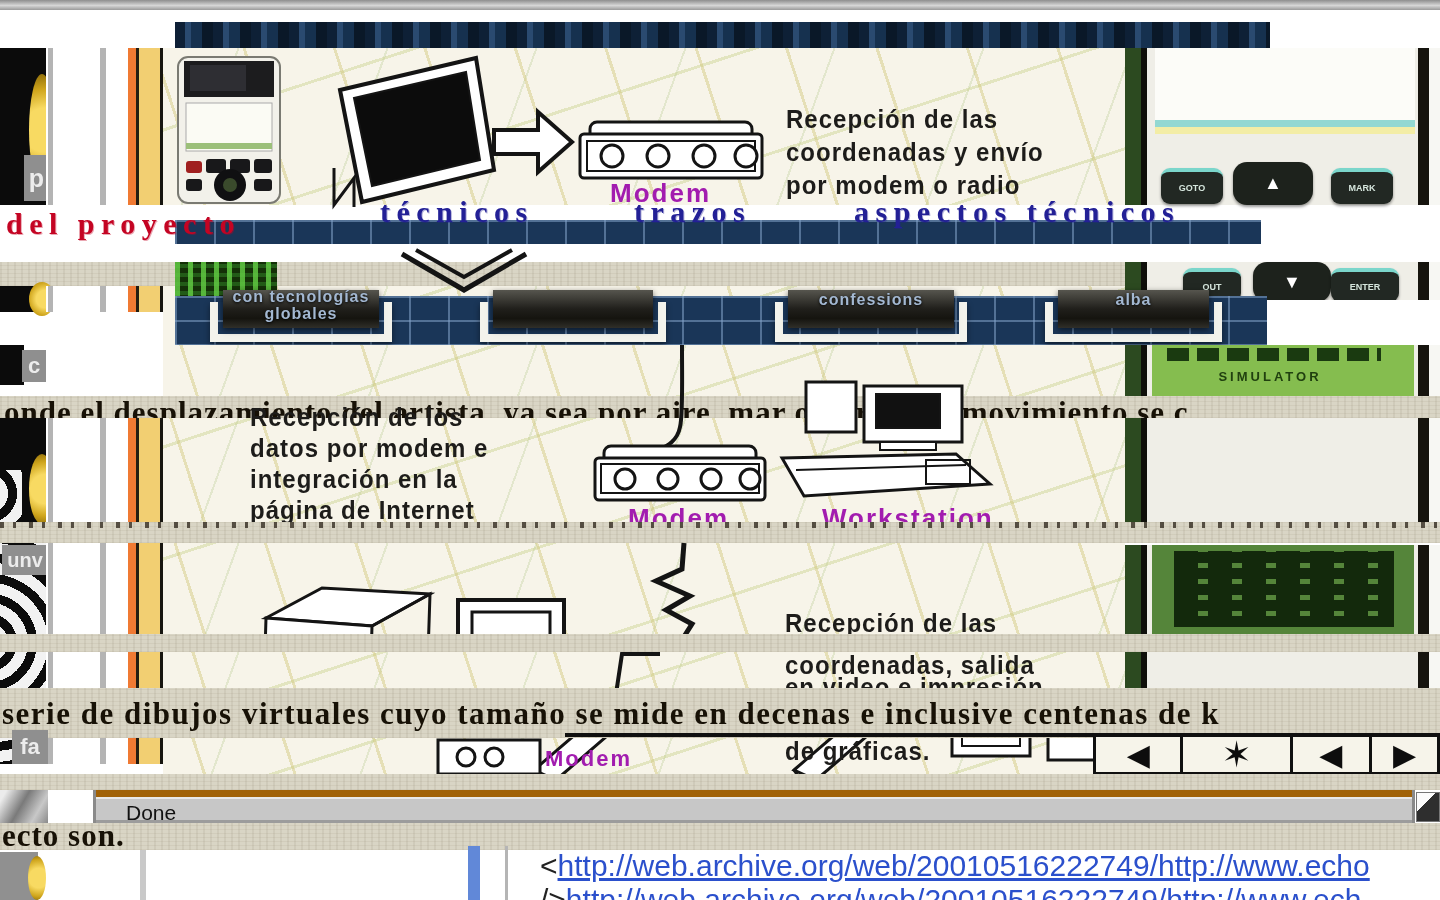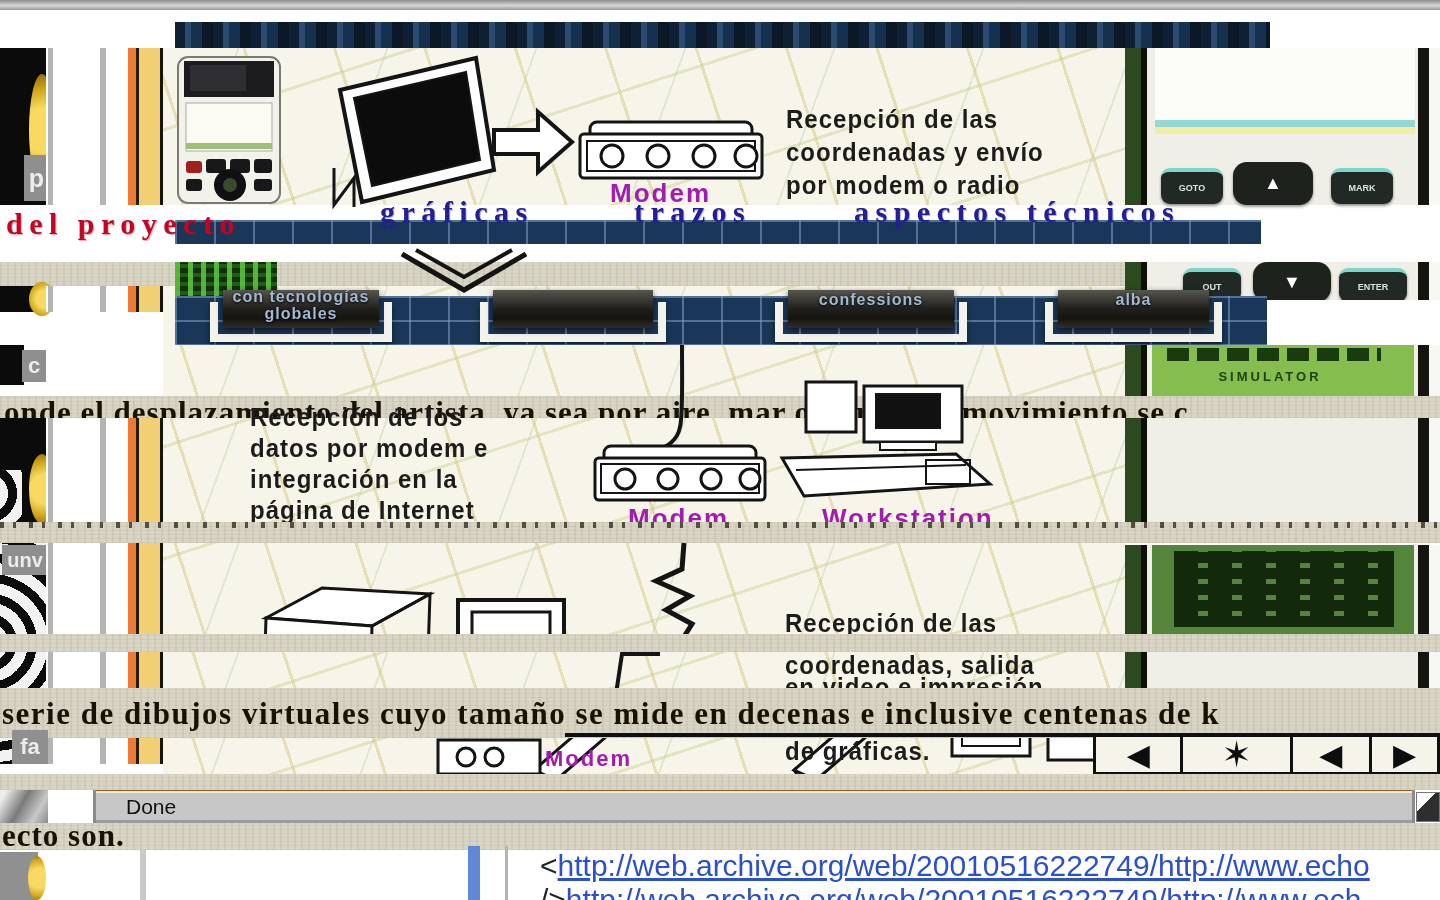--- a/index.html
+++ b/index.html
@@ -147,21 +147,21 @@
     <div class="gkey" style="left:196px;top:120px;width:62px;height:36px;margin-left:10px;">
         <span>MARK</span>
       </div>
     <div class="gbezel" style="height:157px;"></div>
       <div class="gsliver" style="height:157px;"></div>
   </div>
 
   <div class="abs navy" style="left:175px;top:220px;width:1086px;height:24px;"></div>
 
   <div class="navword red" style="left:6px;top:197px;margin-top:12px;">del proyecto</div>
-  <div class="navword" style="left:380px;top:197px;">gráficas</div>
+  <div class="navword" style="left:380px;top:197px;">técnicos</div>
   <div class="navword" style="left:634px;top:197px;">trazos</div>
   <div class="navword" style="left:854px;top:197px;">aspectos técnicos</div>
 
   <div class="abs" style="left:0;top:244px;width:1440px;height:18px;background:#fff;"></div>
   <div class="abs paper" style="left:0;top:262px;width:1440px;height:24px;"></div>
 
   <div class="abs mapbg" style="left:163px;top:286px;width:962px;height:59px;"></div>
   <div class="abs blackstrip" style="left:0;top:286px;width:46px;height:26px;">
     <div class="yblob" style="top:-4px;height:34px;"></div>
   </div>
@@ -171,21 +171,21 @@
   <div class="abs" style="left:1125px;top:262px;width:315px;height:85px;">
     <div class="gedge" style="height:85px;"></div>
       <div class="gblack" style="height:85px;"></div>
     <div class="gbody" style="height:85px;"></div>
     <div class="gkey" style="left:58px;top:6px;width:58px;height:34px;">
         <span>OUT</span>
       </div>
     <div class="rocker" style="left:128px;top:0;width:78px;height:40px;">
         <span>▼</span>
       </div>
-    <div class="gkey" style="left:214px;top:6px;width:68px;height:34px;">
+    <div class="gkey" style="left:206px;top:6px;width:68px;height:34px;">
         <span>ENTER</span>
       </div>
     <div class="gbezel" style="height:85px;"></div>
       <div class="gsliver" style="height:85px;"></div>
   </div>
 
   <div class="abs" style="left:175px;top:262px;width:102px;height:42px;background:#143008;
               background-image:repeating-linear-gradient(90deg,rgba(96,200,66,.85) 0 5px,transparent 5px 13px),
               repeating-linear-gradient(0deg,rgba(44,120,34,.6) 0 4px,transparent 4px 9px);"></div>
 
@@ -397,21 +397,21 @@
   </div>
 
   <div class="abs paper" style="left:0;top:774px;width:1440px;height:16px;"></div>
 
   <div class="abs" style="left:0;top:790px;width:1440px;height:33px;">
     <div class="abs" style="left:0;top:0;width:48px;height:33px;
          background:linear-gradient(120deg,#ececec 10%,#7a7a7a 45%,#c8c8c8 75%,#8a8a8a);"></div>
     <div class="abs" style="left:48px;top:0;width:45px;height:33px;background:#fff;"></div>
     <div class="abs" style="left:93px;top:0;width:3px;height:33px;background:#8a8a8a;"></div>
     <div class="abs" style="left:96px;top:0;width:1316px;height:33px;background:#c7c7c7;
-         box-shadow:inset 0 2px 0 #e9e9e9, inset 0 -3px 0 #9c9c9c;border-top:1px solid #a16207;box-sizing:border-box;text-decoration:underline;">
+         box-shadow:inset 0 2px 0 #e9e9e9, inset 0 -3px 0 #9c9c9c;border-top:7px solid #a16207;box-sizing:border-box;text-decoration:underline;">
       <span style="position:absolute;left:30px;top:5px;font:400 21px/1 'Liberation Sans',sans-serif;color:#111;">Done</span>
     </div>
     <div class="abs" style="left:1412px;top:0;width:3px;height:33px;background:#8a8a8a;"></div>
     <div class="abs" style="left:1416px;top:2px;width:22px;height:28px;border:1px solid #777;
          background:linear-gradient(135deg,#fcfcfc 0 38%,#2e2e2e 38% 100%);"></div>
   </div>
 
   <div class="abs paper" style="left:0;top:823px;width:1440px;height:27px;"></div>
   <div class="bigserif" style="left:2px;top:820px;">ecto son.</div>
 

